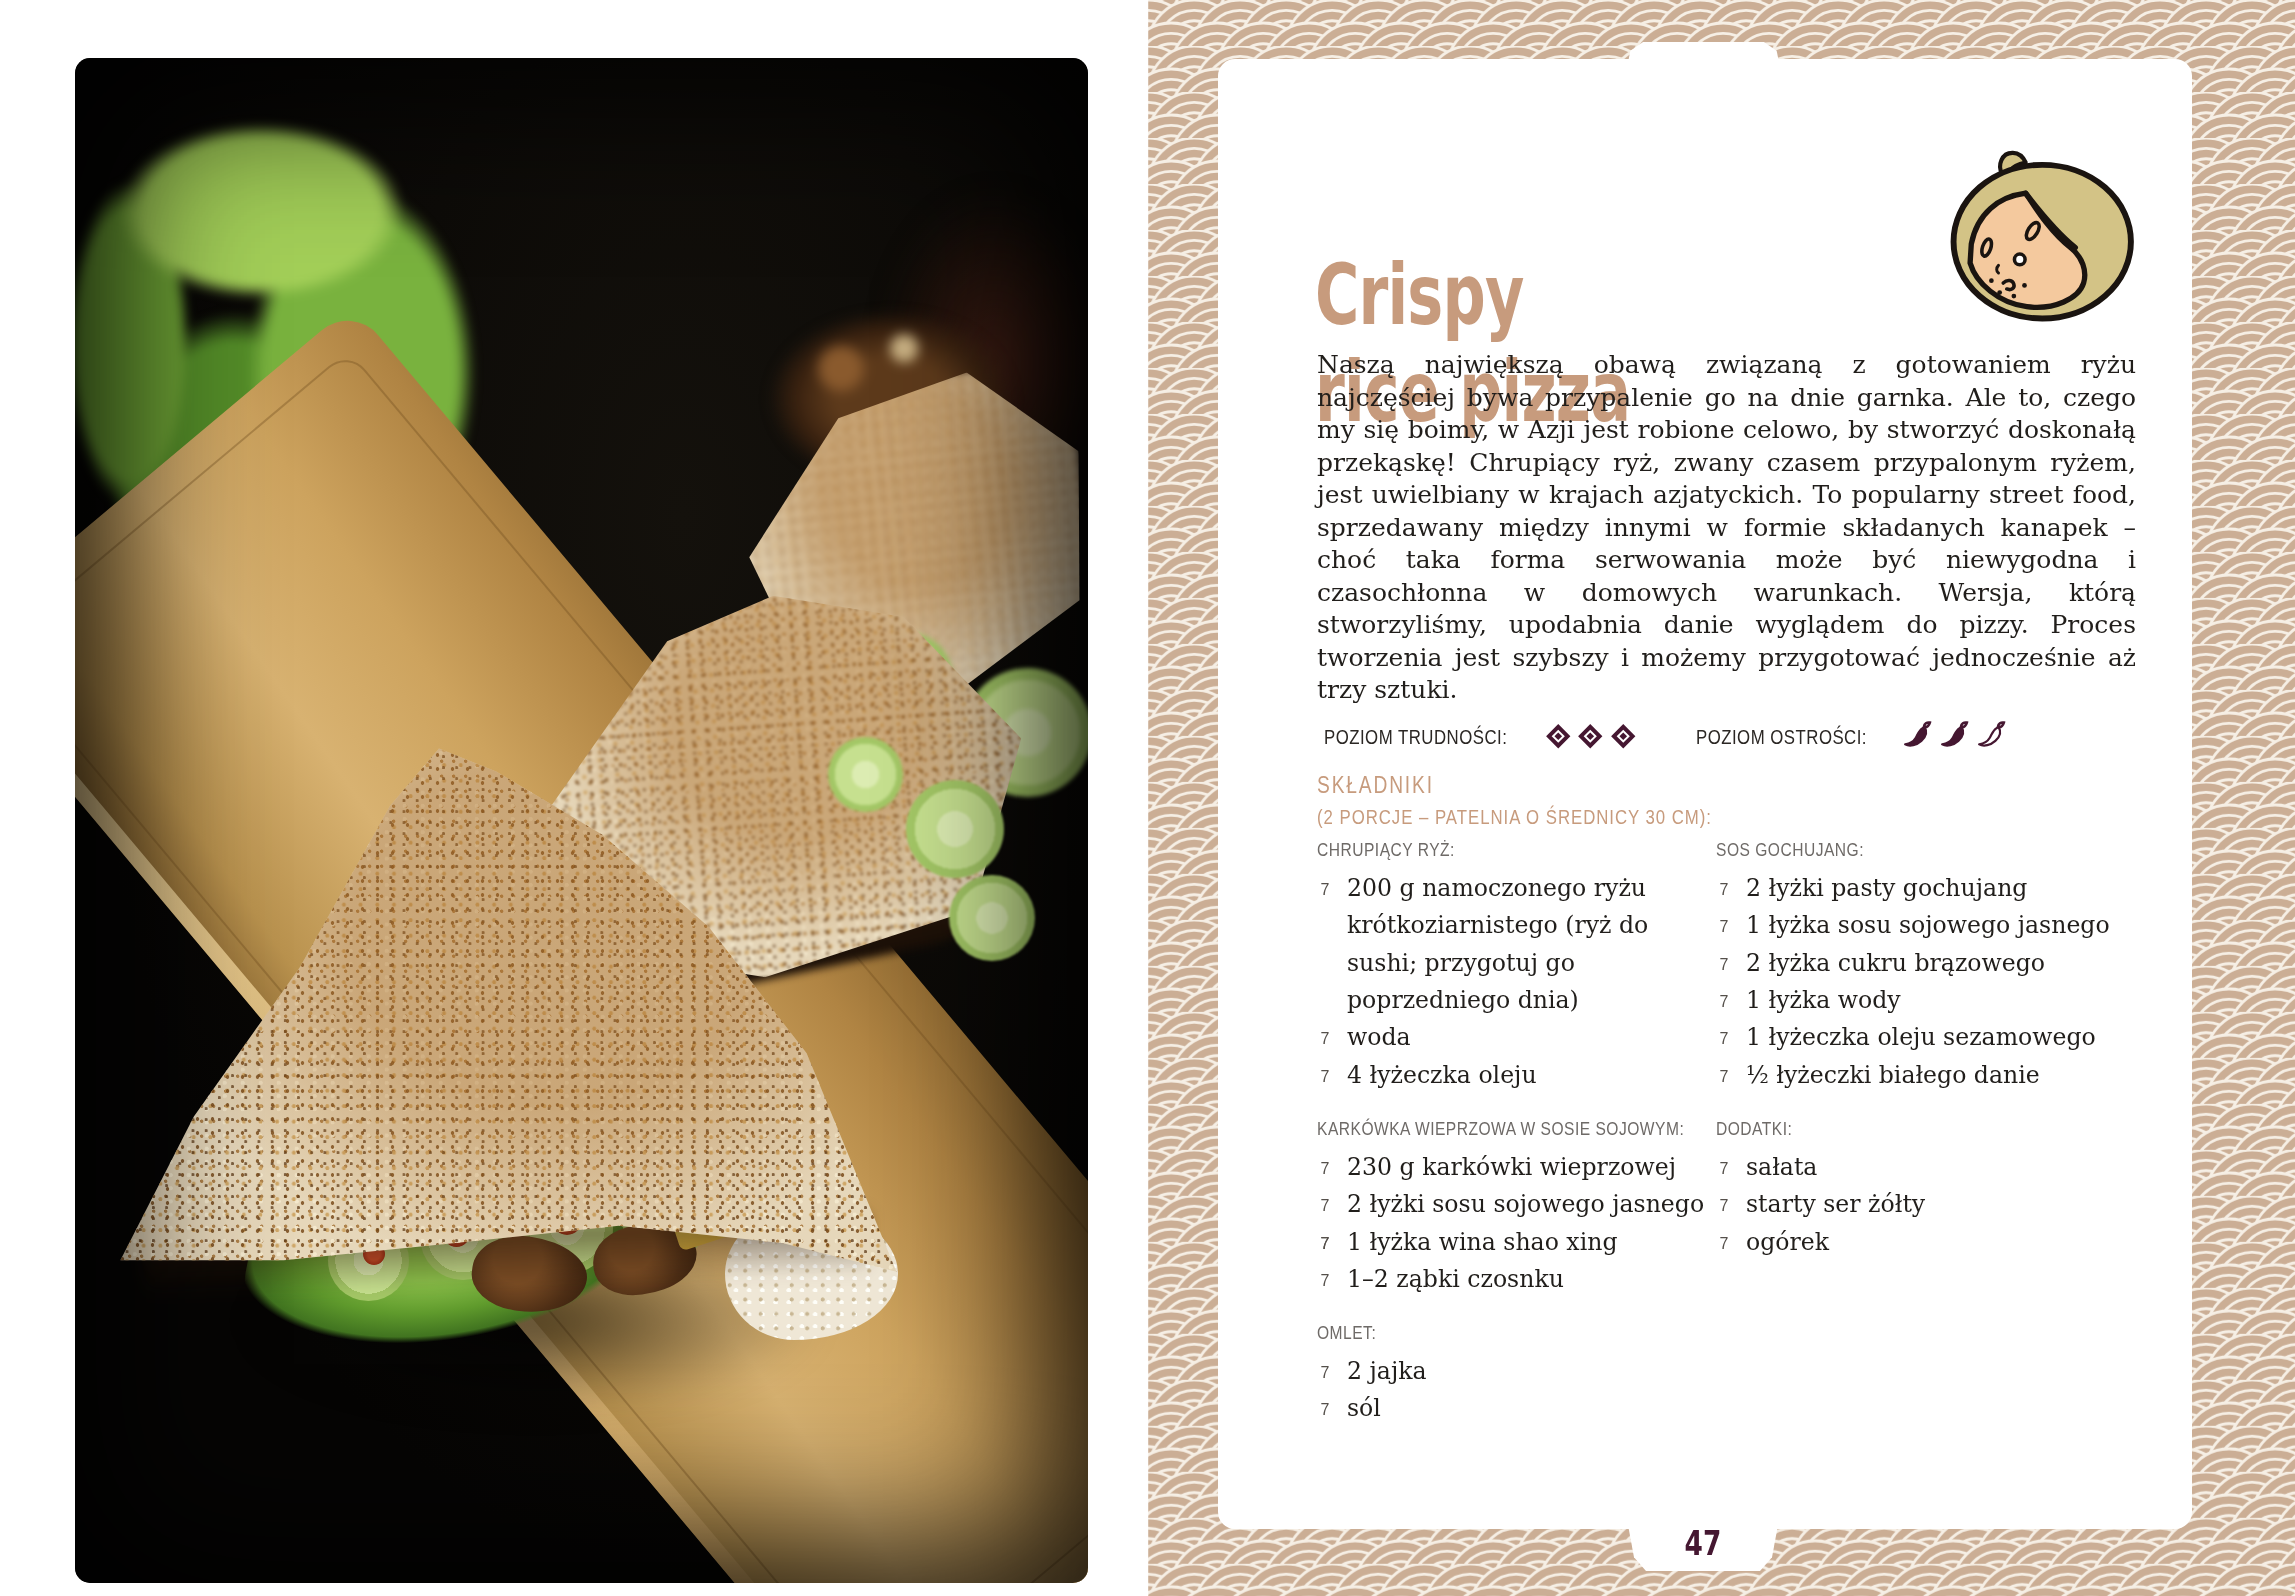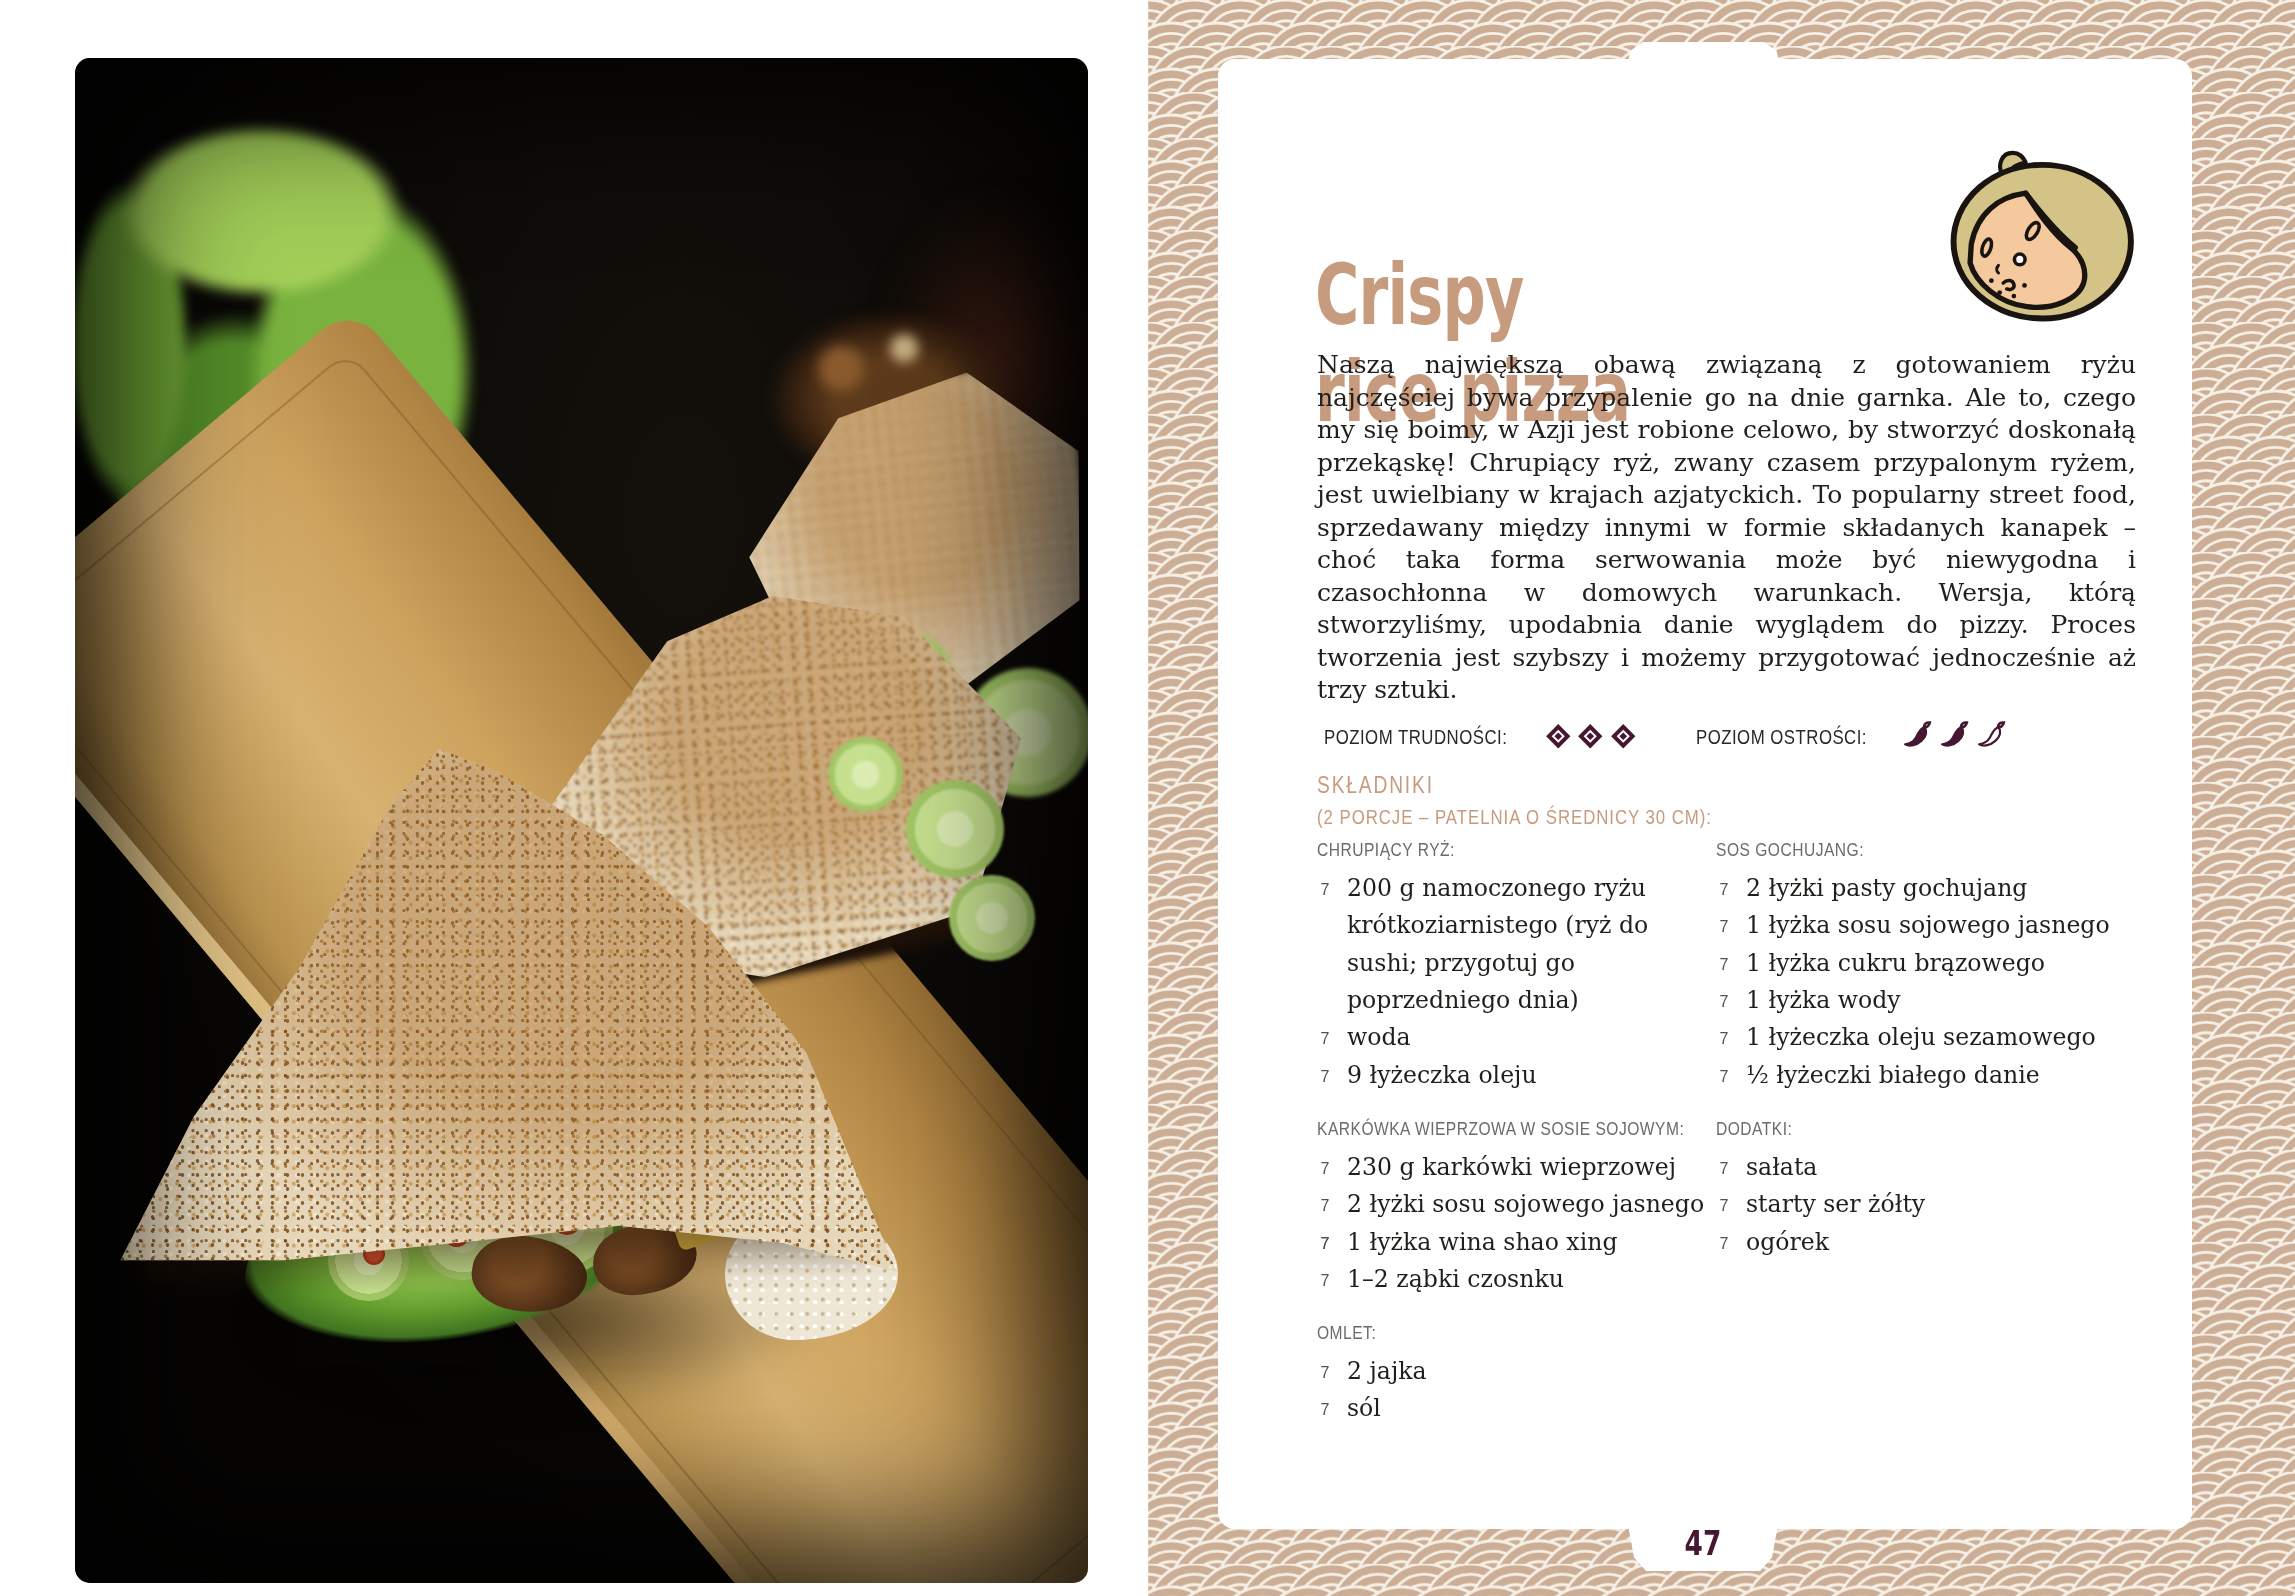--- a/index.html
+++ b/index.html
@@ -262,42 +262,42 @@
 
       <h2 class="abs ing-title">SKŁADNIKI</h2>
       <h3 class="abs ing-subtitle">(2 PORCJE – PATELNIA O ŚREDNICY 30 CM):</h3>
 
       <div class="abs cols">
         <div class="col" data-col="0">
             <h4 class="sec-h">CHRUPIĄCY RYŻ:</h4>
             <ul class="sec-list">
               <li><span class="b">7</span><span>200 g namoczonego ryżu krótkoziarnistego (ryż do sushi; przygotuj go poprzedniego dnia)</span></li>
               <li><span class="b">7</span><span>woda</span></li>
-              <li><span class="b">7</span><span>9 łyżeczka oleju</span></li>
+              <li><span class="b">7</span><span>4 łyżeczka oleju</span></li>
             </ul>
             <h4 class="sec-h">KARKÓWKA WIEPRZOWA W SOSIE SOJOWYM:</h4>
             <ul class="sec-list">
               <li><span class="b">7</span><span>230 g karkówki wieprzowej</span></li>
               <li><span class="b">7</span><span>2 łyżki sosu sojowego jasnego</span></li>
               <li><span class="b">7</span></li>
               <li><span class="b">7</span><span>1 łyżka wina shao xing</span></li>
               <li><span class="b">7</span><span>1–2 ząbki czosnku</span></li>
             </ul>
             <h4 class="sec-h">OMLET:</h4>
             <ul class="sec-list">
               <li><span class="b">7</span><span>2 jajka</span></li>
               <li><span class="b">7</span><span>sól</span></li>
             </ul>
           </div>
         <div class="col" data-col="1">
             <h4 class="sec-h">SOS GOCHUJANG:</h4>
             <ul class="sec-list">
               <li><span class="b">7</span><span>2 łyżki pasty gochujang</span></li>
               <li><span class="b">7</span><span>1 łyżka sosu sojowego jasnego</span></li>
-              <li><span class="b">7</span><span>1 łyżka cukru brązowego</span></li>
+              <li><span class="b">7</span><span>2 łyżka cukru brązowego</span></li>
               <li><span class="b">7</span><span>1 łyżka wody</span></li>
               <li><span class="b">7</span><span>1 łyżeczka oleju sezamowego</span></li>
               <li><span class="b">7</span><span>½ łyżeczki białego danie</span></li>
             </ul>
             <h4 class="sec-h">DODATKI:</h4>
             <ul class="sec-list">
               <li><span class="b">7</span><span>sałata</span></li>
               <li><span class="b">7</span><span>starty ser żółty</span></li>
               <li><span class="b">7</span><span>ogórek</span></li>
             </ul>

